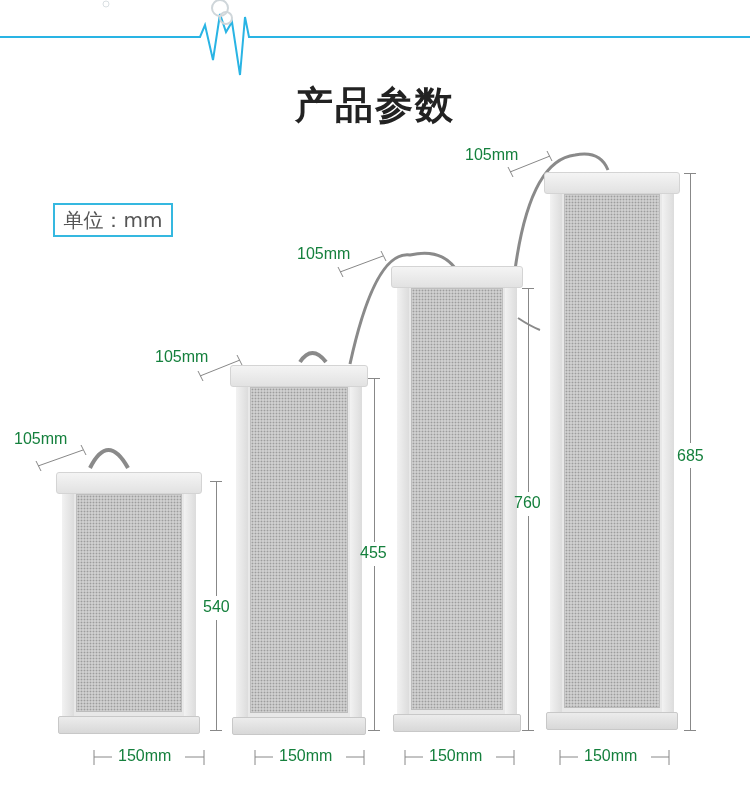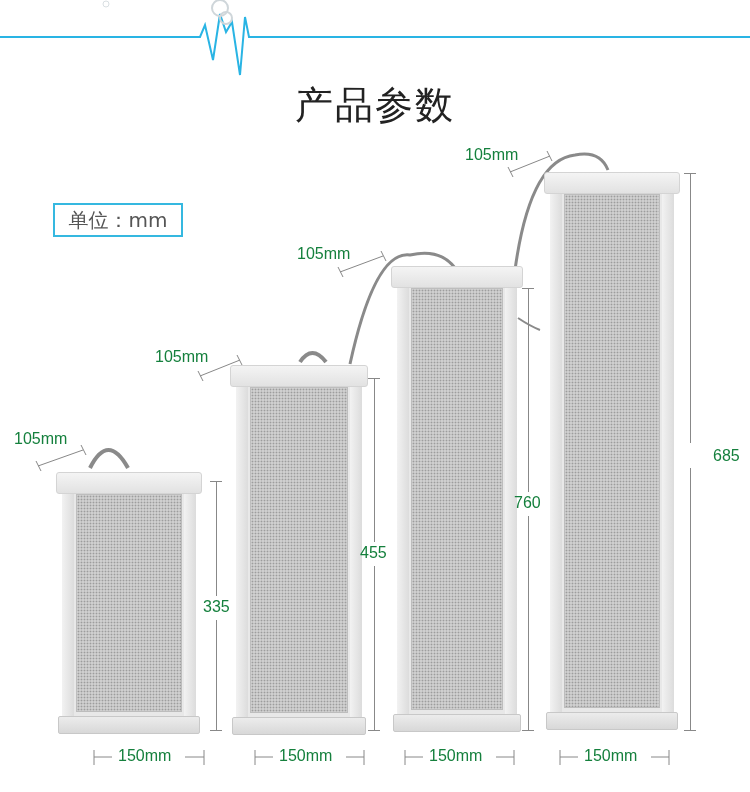--- a/index.html
+++ b/index.html
@@ -1,18 +1,18 @@
 <!DOCTYPE html>
 <html><head>
 <meta charset="utf-8">
 <style>
   html, body { margin:0; padding:0; background:#ffffff; }
   body { width:750px; height:792px; position:relative; overflow:hidden; font-family:"DejaVu Sans", "Liberation Sans", sans-serif; color:#555; }
-  .title { position:absolute; left:0; width:750px; top:80px; text-align:center; font-size:38px; color:#222; font-weight:400; letter-spacing:2px; font-family:"DejaVu Sans", sans-serif; }
-  .unit-box { position:absolute; left:53px; top:203px; width:130px; height:34px; border:2px solid #35b8e0; box-sizing:border-box; display:flex; align-items:center; justify-content:center; font-size:20px; color:#555; }
+  .title { position:absolute; left:0; width:750px; top:80px; text-align:center; font-size:38px; color:#222; font-weight:700; letter-spacing:2px; font-family:"DejaVu Sans", sans-serif; }
+  .unit-box { position:absolute; left:53px; top:203px; width:120px; height:34px; border:2px solid #35b8e0; box-sizing:border-box; display:flex; align-items:center; justify-content:center; font-size:20px; color:#555; }
   .dim-text { position:absolute; font-size:16px; color:#15803d; font-family:"Liberation Sans", sans-serif; white-space:nowrap; }
   .vline { position:absolute; width:1px; background:#888; }
   .hline { position:absolute; height:1px; background:#888; }
   .speaker { position:absolute; }
   .spk-top { position:absolute; left:-6px; right:-6px; top:0; height:22px; background:linear-gradient(#f4f4f4,#e2e2e2); border:1px solid #d4d4d4; border-radius:3px; box-sizing:border-box; }
   .spk-body { position:absolute; left:0; right:0; top:18px; bottom:0; background:#e8e8e8; border:1px solid #d0d0d0; box-sizing:border-box; }
   .spk-grill { position:absolute; left:14px; right:14px; top:22px; bottom:22px;
      background-color:#cfcfcf;
      background-image:radial-gradient(#9d9d9d 0.8px, transparent 1.1px);
      background-size:3px 3px; border:1px solid #bdbdbd; box-sizing:border-box; }
@@ -100,39 +100,39 @@
 
 <div class="dim-text" style="left:14px;top:430px;">105mm</div>
 <div class="dim-text" style="left:155px;top:348px;">105mm</div>
 <div class="dim-text" style="left:297px;top:245px;">105mm</div>
 <div class="dim-text" style="left:465px;top:146px;">105mm</div>
 
 <div class="vline" style="left:216px;top:481px;height:115px;"></div>
 <div class="vline" style="left:216px;top:620px;height:110px;"></div>
 <div class="hline" style="left:210px;top:481px;width:12px;"></div>
 <div class="hline" style="left:210px;top:730px;width:12px;"></div>
-<div class="dim-text" style="left:203px;top:598px;">335</div>
+<div class="dim-text" style="left:203px;top:598px;">540</div>
 
 <div class="vline" style="left:374px;top:378px;height:164px;"></div>
 <div class="vline" style="left:374px;top:566px;height:164px;"></div>
 <div class="hline" style="left:368px;top:378px;width:12px;"></div>
 <div class="hline" style="left:368px;top:730px;width:12px;"></div>
 <div class="dim-text" style="left:360px;top:544px;text-align:center;">455</div>
 
 <div class="vline" style="left:528px;top:288px;height:204px;"></div>
 <div class="vline" style="left:528px;top:516px;height:214px;"></div>
 <div class="hline" style="left:522px;top:288px;width:12px;"></div>
 <div class="hline" style="left:522px;top:730px;width:12px;"></div>
 <div class="dim-text" style="left:514px;top:494px;">760</div>
 
 <div class="vline" style="left:690px;top:173px;height:270px;"></div>
 <div class="vline" style="left:690px;top:468px;height:262px;"></div>
 <div class="hline" style="left:684px;top:173px;width:12px;"></div>
 <div class="hline" style="left:684px;top:730px;width:12px;"></div>
-<div class="dim-text" style="left:677px;top:447px;margin-left:36px;">685</div>
+<div class="dim-text" style="left:677px;top:447px;">685</div>
 
 <svg width="750" height="792" style="left:0;top:0;">
   <g stroke="#888" stroke-width="1">
     <line x1="94" y1="750" x2="94" y2="765"></line>
       <line x1="94" y1="757" x2="112" y2="757"></line>
     <line x1="185" y1="757" x2="204" y2="757"></line>
       <line x1="204" y1="750" x2="204" y2="765"></line>
     <line x1="255" y1="750" x2="255" y2="765"></line>
       <line x1="255" y1="757" x2="273" y2="757"></line>
     <line x1="346" y1="757" x2="364" y2="757"></line>

